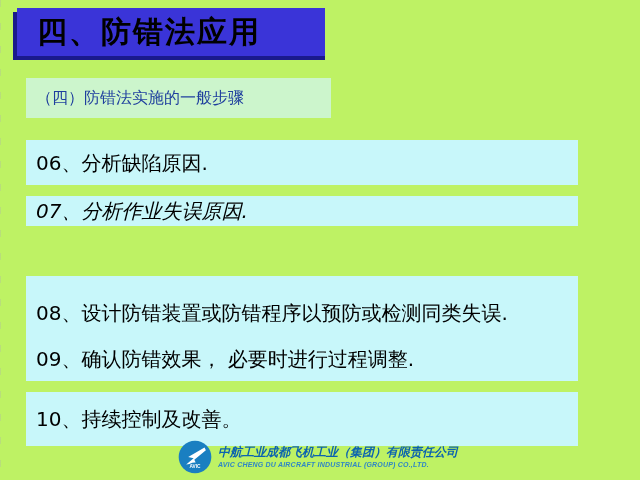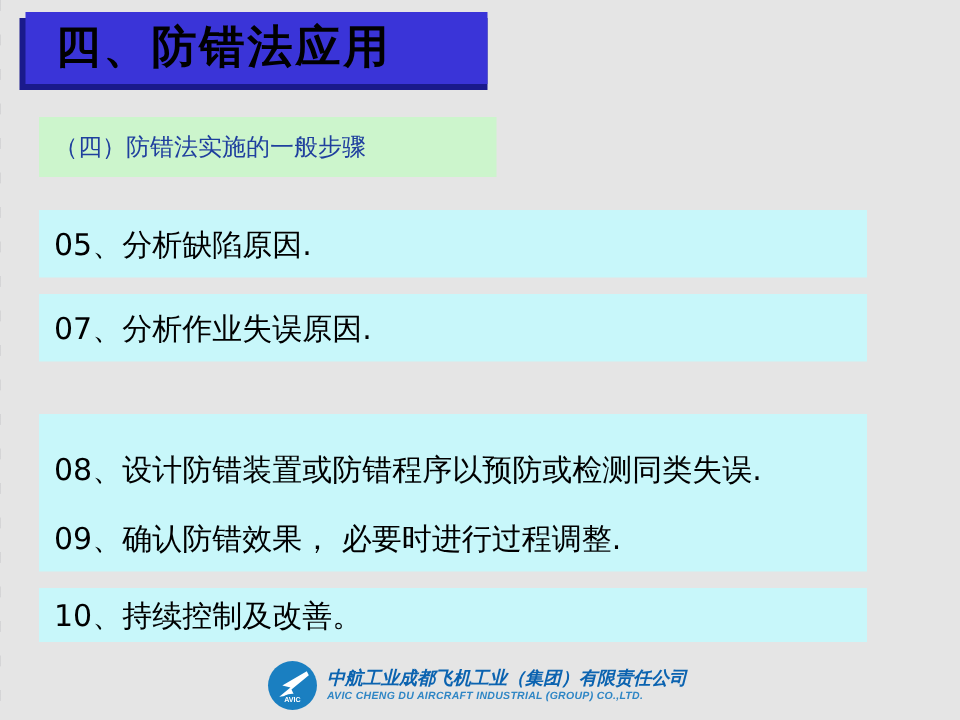--- a/index.html
+++ b/index.html
@@ -11,21 +11,21 @@
     height: 480px;
     overflow: hidden;
     background: #ffffff;
     font-family: "Liberation Sans", "DejaVu Sans", sans-serif;
   }
 
   #slide {
     position: relative;
     width: 640px;
     height: 480px;
-    background-color: #e5e5e5;
+    background-color: #bef264;
     overflow: hidden;
   }
 
   
   #grid-bg {
     position: absolute;
     left: 0; top: 0;
     width: 640px;
     height: 480px;
     background-image:
@@ -112,24 +112,24 @@
   }
   .step-text {
     color: #000000;
     font-size: 20px;
     line-height: 36px;
     padding-left: 10px;
     font-family: "DejaVu Sans", "Liberation Sans", sans-serif;
   }
 
   #step-0 { top: 140px; height: 45px; }
-  #step-1 { top: 196px; height: 45px; }
+  #step-1 { top: 196px; height: 30px; font-style: italic; }
   #step-2 { top: 252px; height: 73px; margin-top: 24px; }
   #step-3 { top: 336px; height: 45px; text-align: center; }
-  #step-4 { top: 392px; height: 36px; }
+  #step-4 { top: 392px; height: 54px; }
 
   
   #footer {
     position: absolute;
     left: 178px;
     top: 440px;
     display: flex;
     align-items: center;
     gap: 6px;
   }
@@ -173,21 +173,21 @@
   <div id="title-shadow"></div>
   <div id="title-bar">
     <span id="title-text">四、防错法应用</span>
   </div>
 
   <div id="subtitle-box">
     <span id="subtitle-text">（四）防错法实施的一般步骤</span>
   </div>
 
   <div class="step-box" id="step-0">
-    <span class="step-text">05、分析缺陷原因.</span>
+    <span class="step-text">06、分析缺陷原因.</span>
   </div>
   <div class="step-box" id="step-1">
     <span class="step-text">07、分析作业失误原因.</span>
   </div>
   <div class="step-box" id="step-2">
     <span class="step-text">08、设计防错装置或防错程序以预防或检测同类失误.</span>
   </div>
   <div class="step-box" id="step-3">
     <span class="step-text">09、确认防错效果，  必要时进行过程调整.</span>
   </div>

